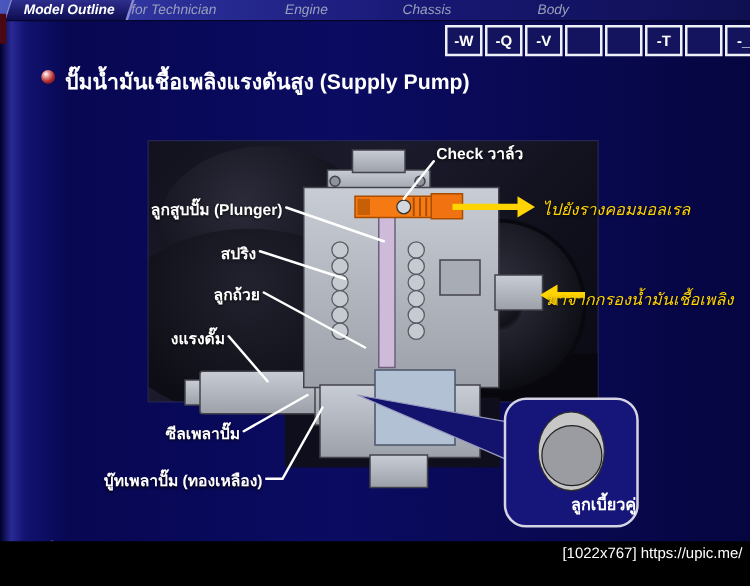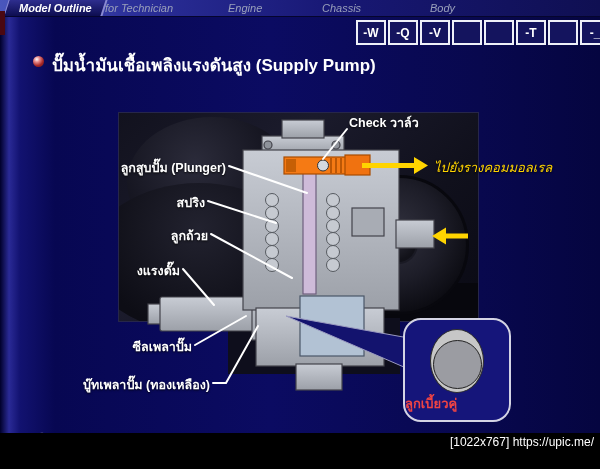--- a/index.html
+++ b/index.html
@@ -54,21 +54,21 @@
        text-shadow:0 1px 2px rgba(0,0,0,.85);}
   .lbl-yellow{position:absolute;color:#ffd400;font-weight:normal;font-style:italic;font-size:13px;
        white-space:nowrap;text-shadow:0 1px 2px rgba(0,0,0,.85);}
   
   .callout{position:absolute;left:403px;top:318px;width:104px;height:100px;background:#15157a;
     border:2px solid #d4d4e4;border-radius:18px;}
   .cam-outer{position:absolute;left:25px;top:9px;width:52px;height:62px;border-radius:50%;
     background:#c7c7c7;border:1.5px solid #2e2e2e;}
   .cam-inner{position:absolute;left:28px;top:20px;width:47px;height:47px;border-radius:50%;
     background:#9b9ca2;border:1.5px solid #222;}
-  .cam-label{position:absolute;left:0;right:0;bottom:6px;text-align:left;color:#ef4444;
+  .cam-label{position:absolute;left:0;right:0;bottom:6px;text-align:right;color:#ffffff;
     font-weight:bold;font-size:13px;}
   
   .player{position:absolute;left:15px;top:430px;display:flex;gap:13px;color:#40407a;font-size:11px;}
   .player span{cursor:pointer;}
   .footer{position:absolute;left:0;bottom:0;width:600px;height:36px;background:#000;}
   .watermark{position:absolute;right:6px;top:2px;color:#fff;font-size:12px;white-space:nowrap;}
 </style>
 </head>
 <body>
 
@@ -176,20 +176,21 @@
   </div>
 
   <div class="lbl" style="right:374px;top:158px;">ลูกสูบปั๊ม (Plunger)</div>
   <div class="lbl" style="left:349px;top:113px;">Check วาล์ว</div>
   <div class="lbl" style="right:395px;top:193px;">สปริง</div>
   <div class="lbl" style="right:392px;top:226px;">ลูกถ้วย</div>
   <div class="lbl" style="right:420px;top:261px;">งแรงดั๊ม</div>
   <div class="lbl" style="right:408px;top:337px;">ซีลเพลาปั๊ม</div>
   <div class="lbl" style="right:390px;top:375px;">บู๊ทเพลาปั๊ม (ทองเหลือง)</div>
   <div class="lbl-yellow" style="left:434px;top:157px;">ไปยังรางคอมมอลเรล</div>
+  <div class="lbl-yellow" style="left:437px;top:229px;">มาจากกรองน้ำมันเชื้อเพลิง</div>
 
   <div class="player">
     <span>◄</span>
     <span>✎</span>
     <span>▬</span>
     <span>►</span>
   </div>
 
   <div class="footer">
     <div class="watermark">[1022x767] https://upic.me/</div>

